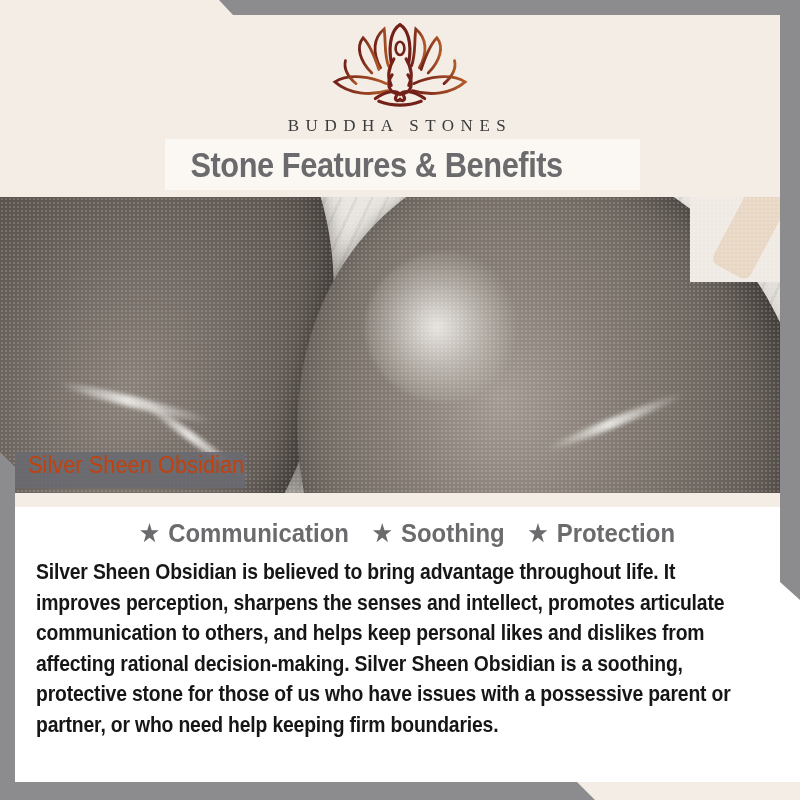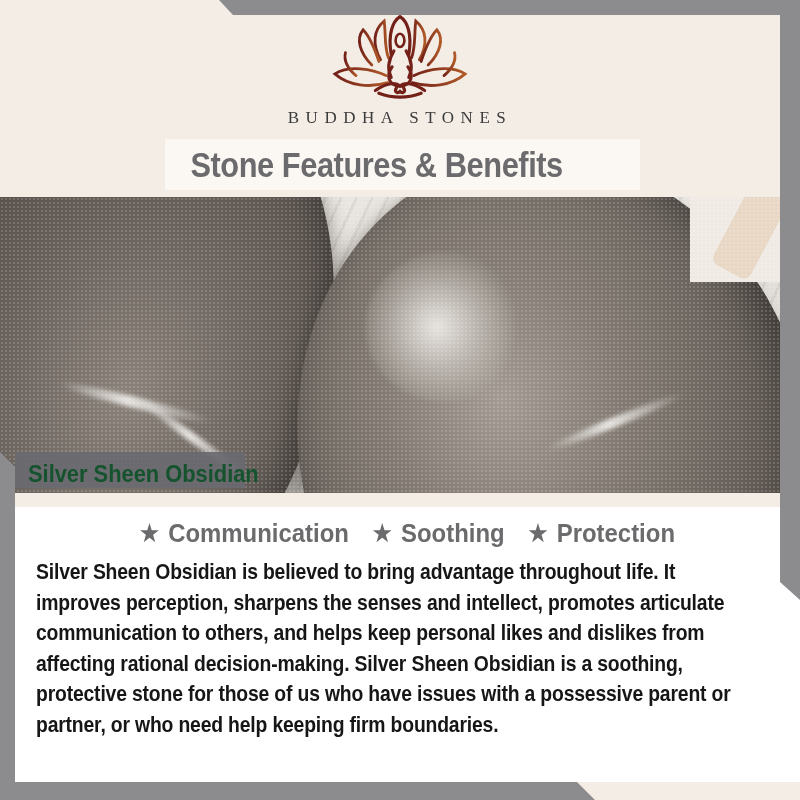--- a/index.html
+++ b/index.html
@@ -12,21 +12,21 @@
   .ribbon{position:absolute;background:var(--accent-gray,#8c8b8d);z-index:6;}
   .ribbon-top{left:219px;top:0;width:581px;height:15px;
     clip-path:polygon(0 0,100% 0,100% 100%,14px 100%);}
   .ribbon-right{right:0;top:0;width:20px;height:600px;
     clip-path:polygon(0 0,100% 0,100% 100%,0 582px);}
   .ribbon-left{left:0;top:452px;width:15px;height:348px;
     clip-path:polygon(0 0,100% 15px,100% 100%,0 100%);}
   .ribbon-bottom{left:0;bottom:0;width:595px;height:18px;
     clip-path:polygon(0 0,577px 0,100% 100%,0 100%);}
   
-  .logo-wrap{position:absolute;top:0;left:0;width:800px;text-align:center;padding-top:14px;z-index:2;}
+  .logo-wrap{position:absolute;top:0;left:0;width:800px;text-align:center;padding-top:22px;z-index:2;}
   .logo-wrap svg{display:inline-block;}
   .brand-name{
     margin-top:2px;font-family:"Liberation Serif",serif;font-size:17px;
     letter-spacing:6.5px;color:#3c3b3b;font-weight:400;
   }
   
   .title-band{
     position:absolute;left:165px;top:139px;width:475px;height:51px;
     background:var(--band-white,#fbf8f4);display:flex;align-items:center;justify-content:flex-start;z-index:2;
   }
@@ -71,23 +71,23 @@
   .streak-b{left:125px;top:238px;width:140px;height:9px;transform:rotate(36deg);}
   .streak-c{left:540px;top:220px;width:150px;height:10px;transform:rotate(-22deg);}
   .speckle{
     left:0;top:0;width:100%;height:100%;
     background-image:radial-gradient(rgba(255,255,255,0.16) 0.8px,rgba(255,255,255,0) 1.4px);
     background-size:4px 4px;
   }
   
   .photo-label{
     position:absolute;left:15px;top:452px;width:230px;height:36px;box-sizing:border-box;
-    background:var(--label-bg,rgba(105,105,112,0.9));color:#14532d;z-index:4;
-    display:flex;align-items:flex-end;padding-left:13px;
-    font-size:23px;font-weight:700;white-space:nowrap;
+    background:var(--label-bg,rgba(105,105,112,0.9));color:#c2410c;z-index:4;
+    display:flex;align-items:flex-start;padding-left:13px;
+    font-size:23px;font-weight:400;white-space:nowrap;
   }
   .photo-label span{transform:scaleX(0.95);transform-origin:left;}
   
   .content{position:absolute;left:15px;top:507px;width:785px;height:275px;background:#ffffff;z-index:3;}
   .benefits-row{
     display:flex;justify-content:center;align-items:center;gap:26px;padding-top:11px;
     color:var(--title-gray,#6b6a6c);font-weight:700;font-size:26px;white-space:nowrap;
     transform:scaleX(0.92);transform-origin:center;
   }
   .benefit{display:flex;align-items:center;gap:10px;}

